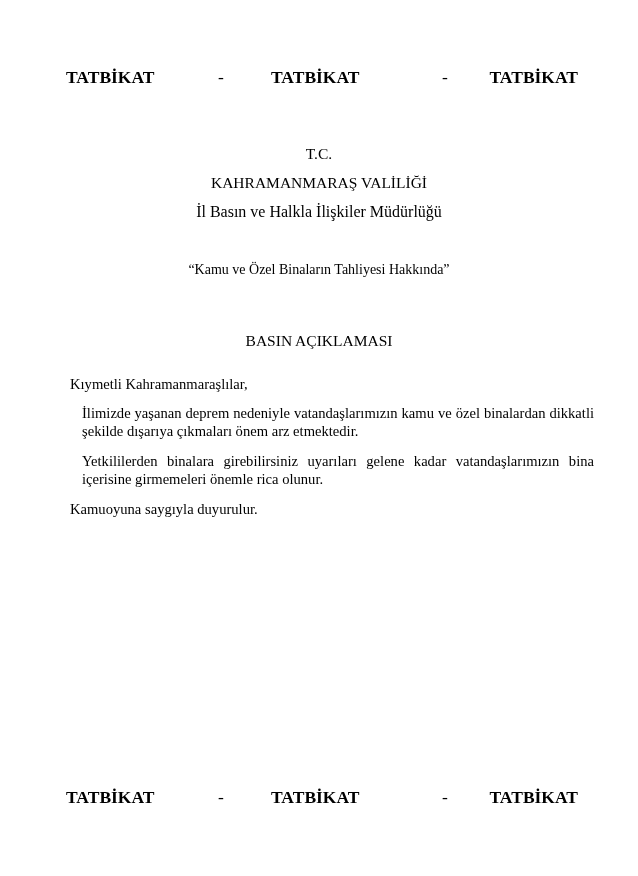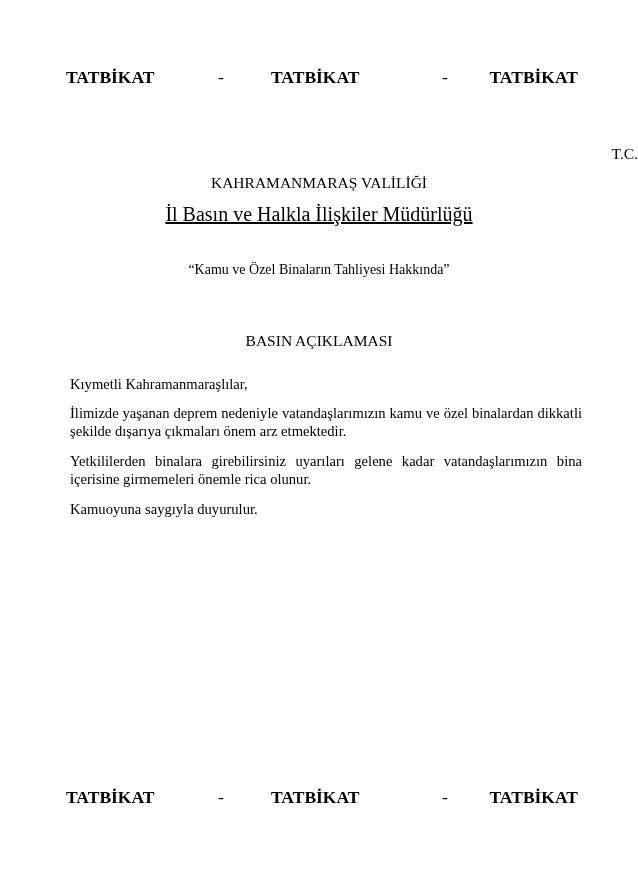--- a/index.html
+++ b/index.html
@@ -14,29 +14,29 @@
   .banner span { position: absolute; top: 0; white-space: nowrap; }
   .banner .w1 { left: 0; }
   .banner .d1 { left: 152px; font-weight: normal; }
   .banner .w2 { left: 205px; }
   .banner .d2 { left: 376px; font-weight: normal; }
   .banner .w3 { right: 0; }
   .top-banner { top: 67px; }
   .bottom-banner { top: 787px; }
 
   .center { position: absolute; left: 0; width: 638px; text-align: center; font-size: 15.5px; white-space: nowrap; }
-  .tc { top: 145px; text-align: right; }
+  .tc { top: 145px; }
   .gov { top: 174px; text-align: center; }
-  .dept { top: 203px; font-size: 20px; text-decoration: underline; }
+  .dept { top: 203px; font-size: 16px; }
   .subject { top: 262px; font-size: 14px; }
   .ptitle { top: 332px; font-size: 15.5px; }
 
   .body-text { position: absolute; left: 66px; width: 512px; font-size: 14.6px; line-height: 18px; }
   .p { position: absolute; left: 4px; width: 512px; text-align: justify; }
-  .p.just { text-align-last: left; }
+  .p.just { text-align-last: left; margin-left: 12px; }
   .greet { top: 375px; }
   .para1 { top: 404px; }
   .para2 { top: 452px; }
   .closing { top: 500px; }
 </style>
 </head>
 <body>
 
 <div class="banner top-banner">
   <span class="w1">TATBİKAT</span>

